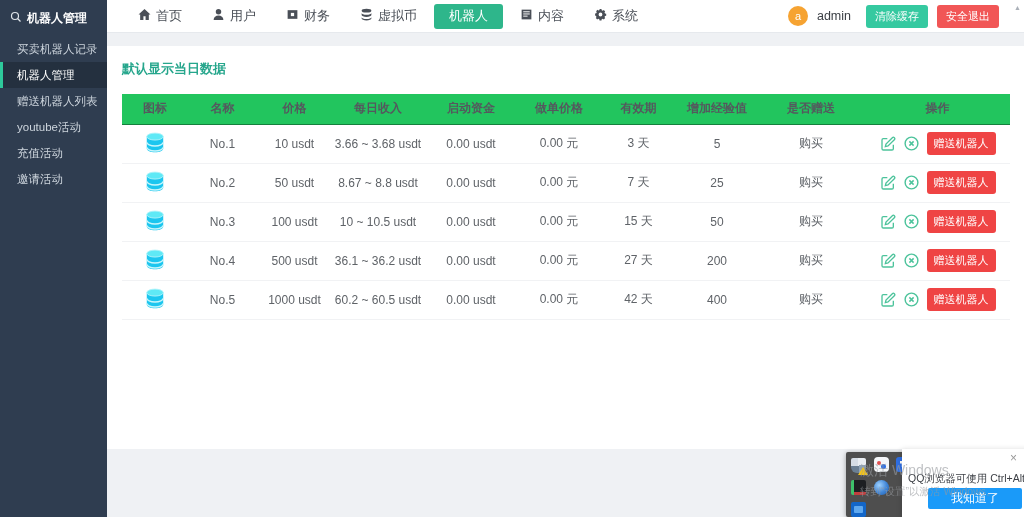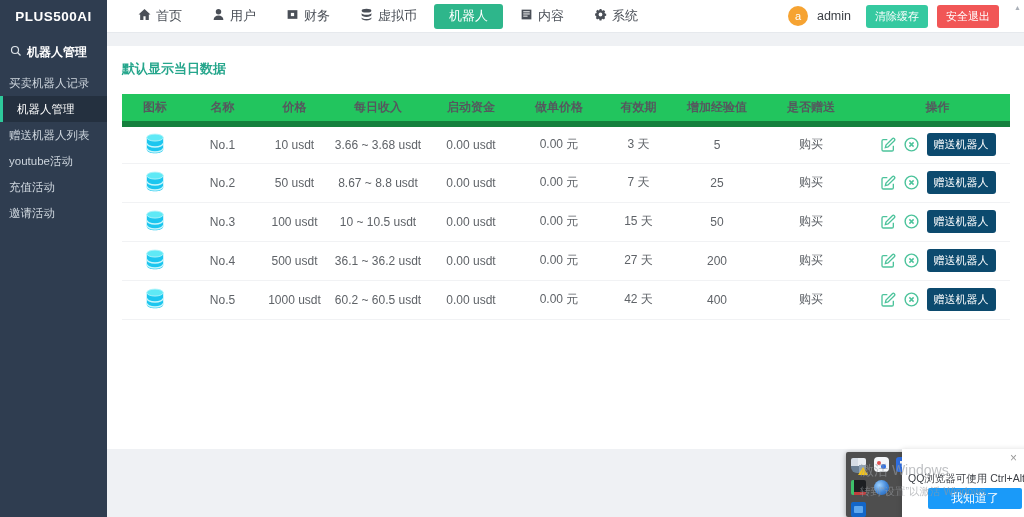--- a/index.html
+++ b/index.html
@@ -4,21 +4,21 @@
 <style>
   * { margin:0; padding:0; box-sizing:border-box; }
   html,body { width:1024px; height:517px; overflow:hidden; }
   body { position:relative; background:#eff1f4; font-family:"Liberation Sans", sans-serif; }
 
   
   .sidebar { position:absolute; left:0; top:0; width:107px; height:517px; background:#2f3d50; z-index:10; }
   .logo { height:34px; line-height:34px; text-align:center; color:#ffffff; font-size:13.5px; font-weight:bold; letter-spacing:.5px; }
   .menu-group { display:flex; align-items:center; gap:5px; padding:10px 8px 9px 10px; color:#ffffff; font-size:12px; font-weight:bold; cursor:pointer; }
   .menu-group svg { flex:none; }
-  .menu-item { height:26px; line-height:26px; padding-left:9px; font-size:11.5px; color:#cdd5dd; cursor:pointer; white-space:nowrap; }
+  .menu-item { height:26px; line-height:26px; padding-left:17px; font-size:11.5px; color:#cdd5dd; cursor:pointer; white-space:nowrap; }
   .menu-item.active { background:#24303f; color:#ffffff; border-left:3px solid #2ec99b; padding-left:14px; }
 
   
   .navbar { position:absolute; left:107px; top:0; right:0; height:33px; background:#ffffff; border-bottom:1px solid #e6e9ed; display:flex; align-items:center; padding:0 25px 0 16px; z-index:5; }
   .nav-item { display:flex; align-items:center; gap:5px; padding:0 15px; height:33px; font-size:13px; color:#4a4f57; cursor:pointer; }
   .nav-item svg { fill:#4a4f57; }
   .nav-item.active { background:#2eb68b; color:#ffffff; height:25px; border-radius:3px; margin:0 2px; }
   .nav-right { margin-left:auto; display:flex; align-items:center; gap:9px; }
   .avatar { width:20px; height:20px; border-radius:50%; background:#f6a332; color:#fff; font-size:11px; display:flex; align-items:center; justify-content:center; }
   .username { font-size:12.5px; color:#3c4046; margin-right:6px; }
@@ -26,24 +26,24 @@
   .btn-red   { background:#f15656; }
   .top-btn { border:none; color:#fff; font-size:11px; padding:4px 9px; border-radius:3px; cursor:pointer; font-family:inherit; }
   .scroll-arrow { position:absolute; right:3px; top:4px; font-size:7px; color:#aab0b8; z-index:6; }
 
   
   .card { position:absolute; left:107px; top:46px; right:0; height:403px; background:#ffffff; z-index:4; }
   .card-title { margin:14px 0 0 15px; font-size:13px; font-weight:bold; color:#26a68c; }
   table { border-collapse:collapse; table-layout:fixed; width:888px; margin:16px 0 0 15px; }
   thead td { background:#22c55e; height:30px; font-size:12px; font-weight:bold; color:#55585e; text-align:center; }
   tbody td { height:39px; font-size:12px; color:#5f6368; text-align:center; border-bottom:1px solid #f1f2f4; }
-  tbody tr:first-child td { border-top:6px solid #15803d; }
+  tbody tr:first-child td { border-top:1px solid #15803d; }
   .ops { display:flex; align-items:center; justify-content:center; gap:7px; }
   .icon-btn { background:none; border:none; cursor:pointer; padding:0; line-height:0; }
-  .gift-btn { background:#0c4a6e; color:#fff; border:none; border-radius:3px; font-size:11px; padding:4px 7px; cursor:pointer; font-family:inherit; white-space:nowrap; }
+  .gift-btn { background:#ef4444; color:#fff; border:none; border-radius:3px; font-size:11px; padding:4px 7px; cursor:pointer; font-family:inherit; white-space:nowrap; }
 
   
   .tray-box { position:absolute; left:846px; top:452px; width:62px; height:65px; background:#4e4e4e; border-radius:2px; box-shadow:0 1px 5px rgba(0,0,0,.35); z-index:50; }
   .tray-icon { position:absolute; width:15px; height:15px; cursor:pointer; }
   .defender { left:5px; top:6px; border-radius:2px 2px 6px 6px; background:conic-gradient(#e9edf2 0 90deg, #8fa3b8 90deg 180deg, #6b7f94 180deg 270deg, #d6dde6 270deg); }
   .defender::after { content:""; position:absolute; right:-2px; bottom:-2px; border-left:5px solid transparent; border-right:5px solid transparent; border-bottom:8px solid #f5c518; }
   .whiteapp { left:28px; top:5px; background:#f4f6f9; border-radius:4px; }
   .whiteapp::before { content:""; position:absolute; left:3px; top:4px; width:4px; height:4px; border-radius:50%; background:#e04f4f; }
   .whiteapp::after { content:""; position:absolute; right:3px; top:7px; width:5px; height:5px; border-radius:50%; background:#2f6fe4; }
   .blueapp { left:50px; top:5px; background:#2f6fe4; border-radius:3px; }
@@ -59,21 +59,20 @@
   .toast-btn { position:absolute; left:26px; top:39px; width:94px; height:21px; background:#1a9af9; border:none; border-radius:2px; color:#fff; font-size:12px; cursor:pointer; font-family:inherit; }
 
   .watermark { position:absolute; left:860px; top:462px; z-index:70; pointer-events:none; color:rgba(150,153,158,.62); }
   .wm1 { font-size:14px; }
   .wm2 { font-size:10.5px; margin-top:5px; white-space:nowrap; }
 </style>
 </head>
 <body>
 
 <aside class="sidebar">
-  <div class="logo">PLUS500AI</div>
   <div class="menu-group">
     <span>
       <svg width="12" height="12" viewBox="0 0 24 24" fill="none" stroke="#dfe5ea" stroke-width="2.4">
           <circle cx="10" cy="10" r="7"></circle>
           <path d="M15.5 15.5L21 21"></path>
         </svg>
     </span>
     <span>机器人管理</span>
   </div>
   <nav>

